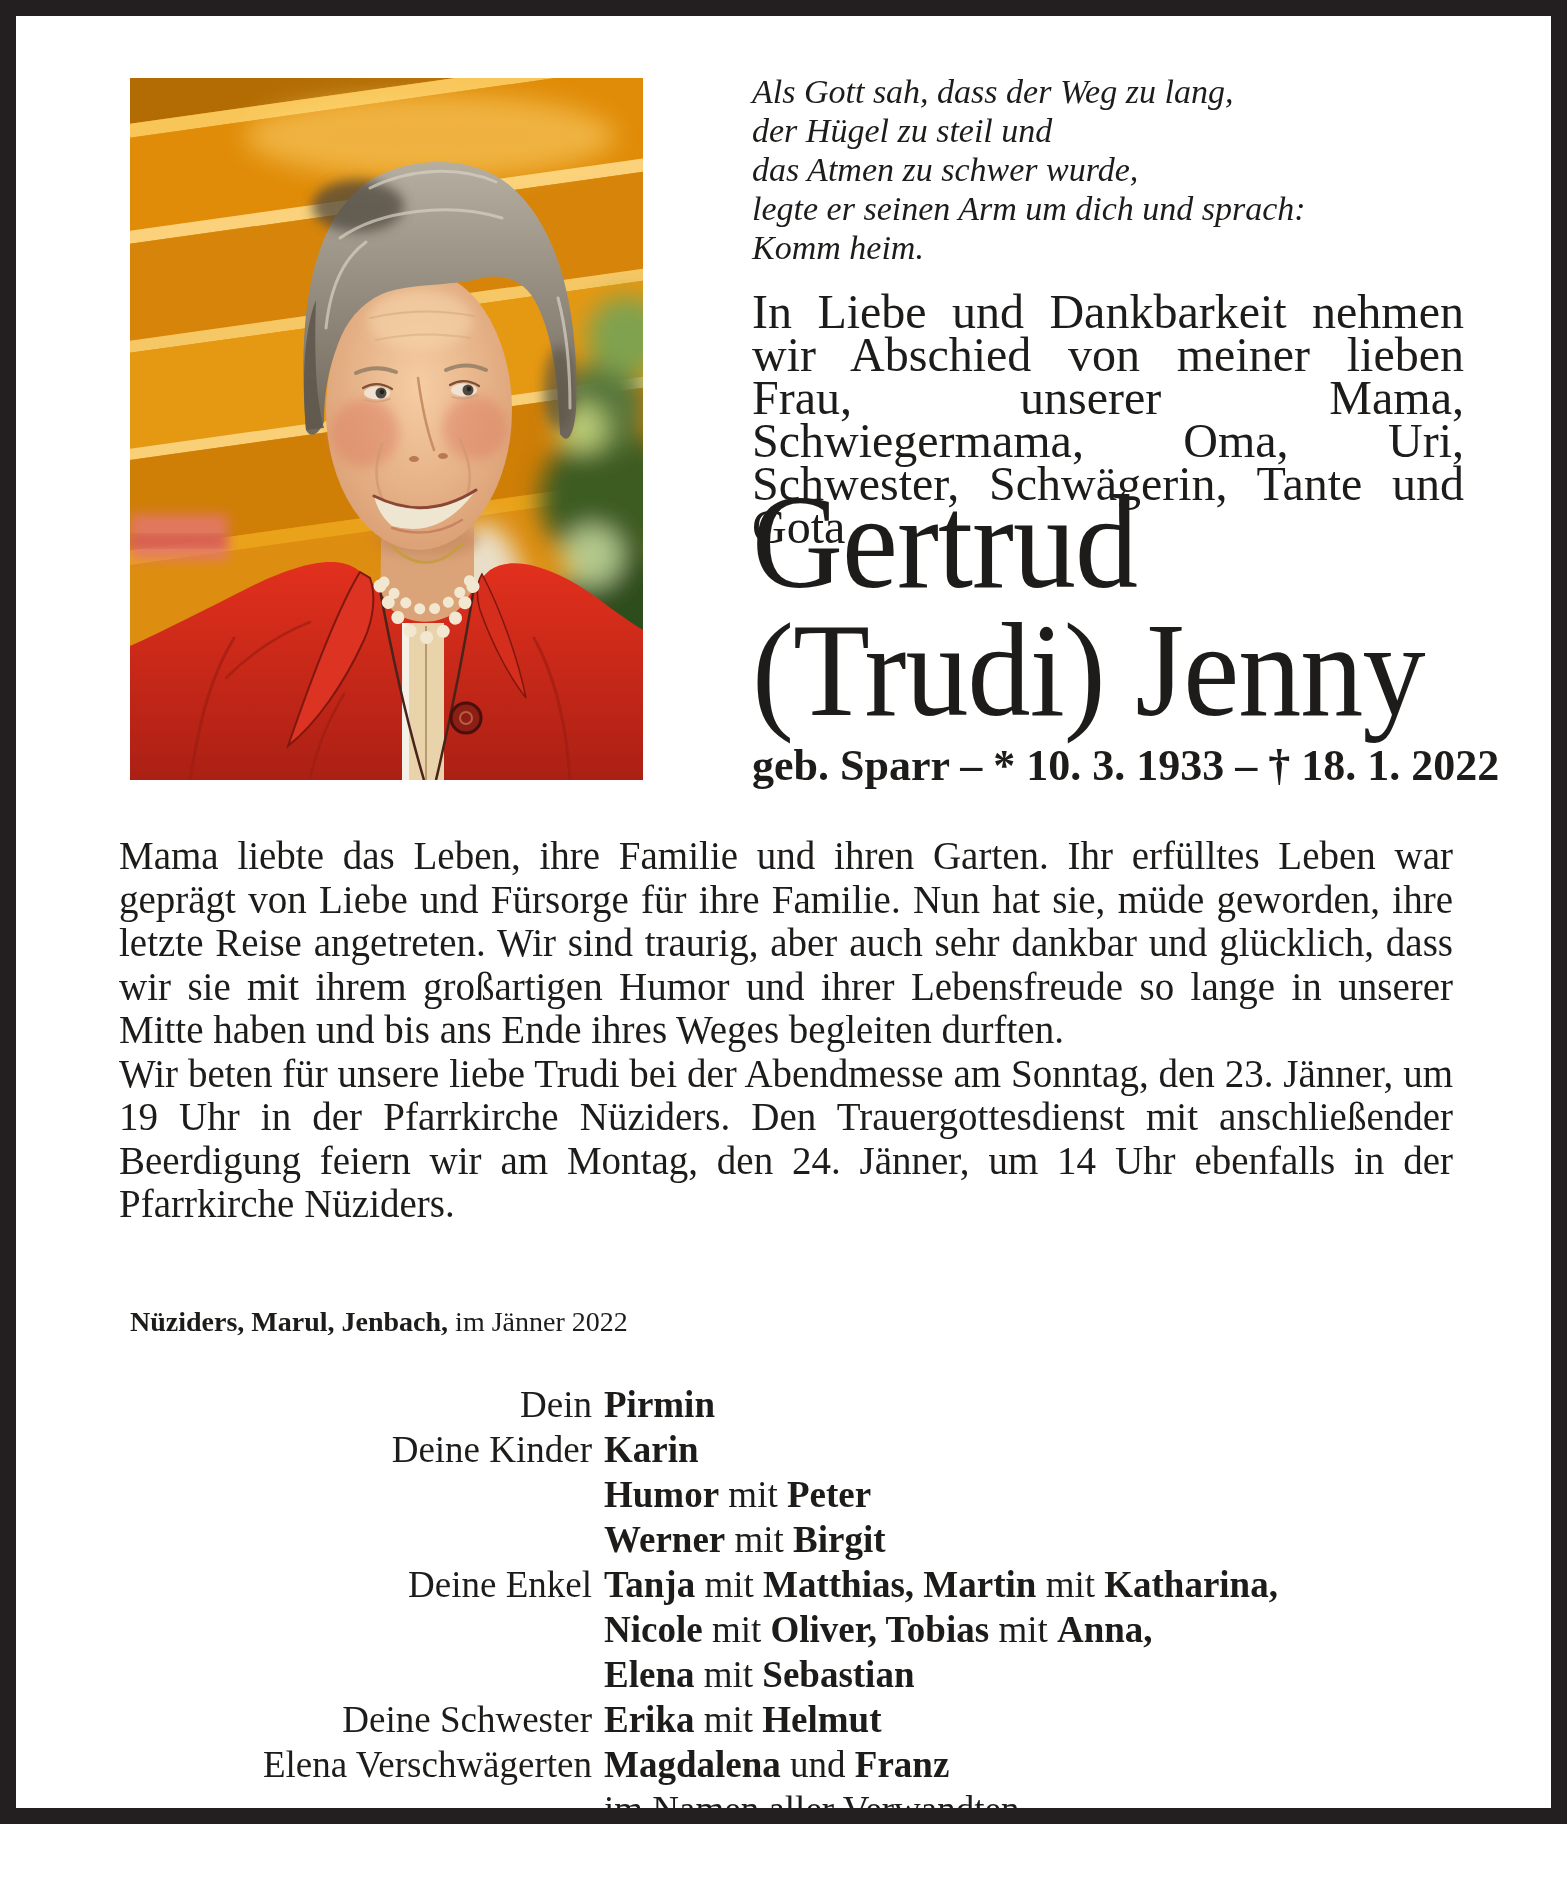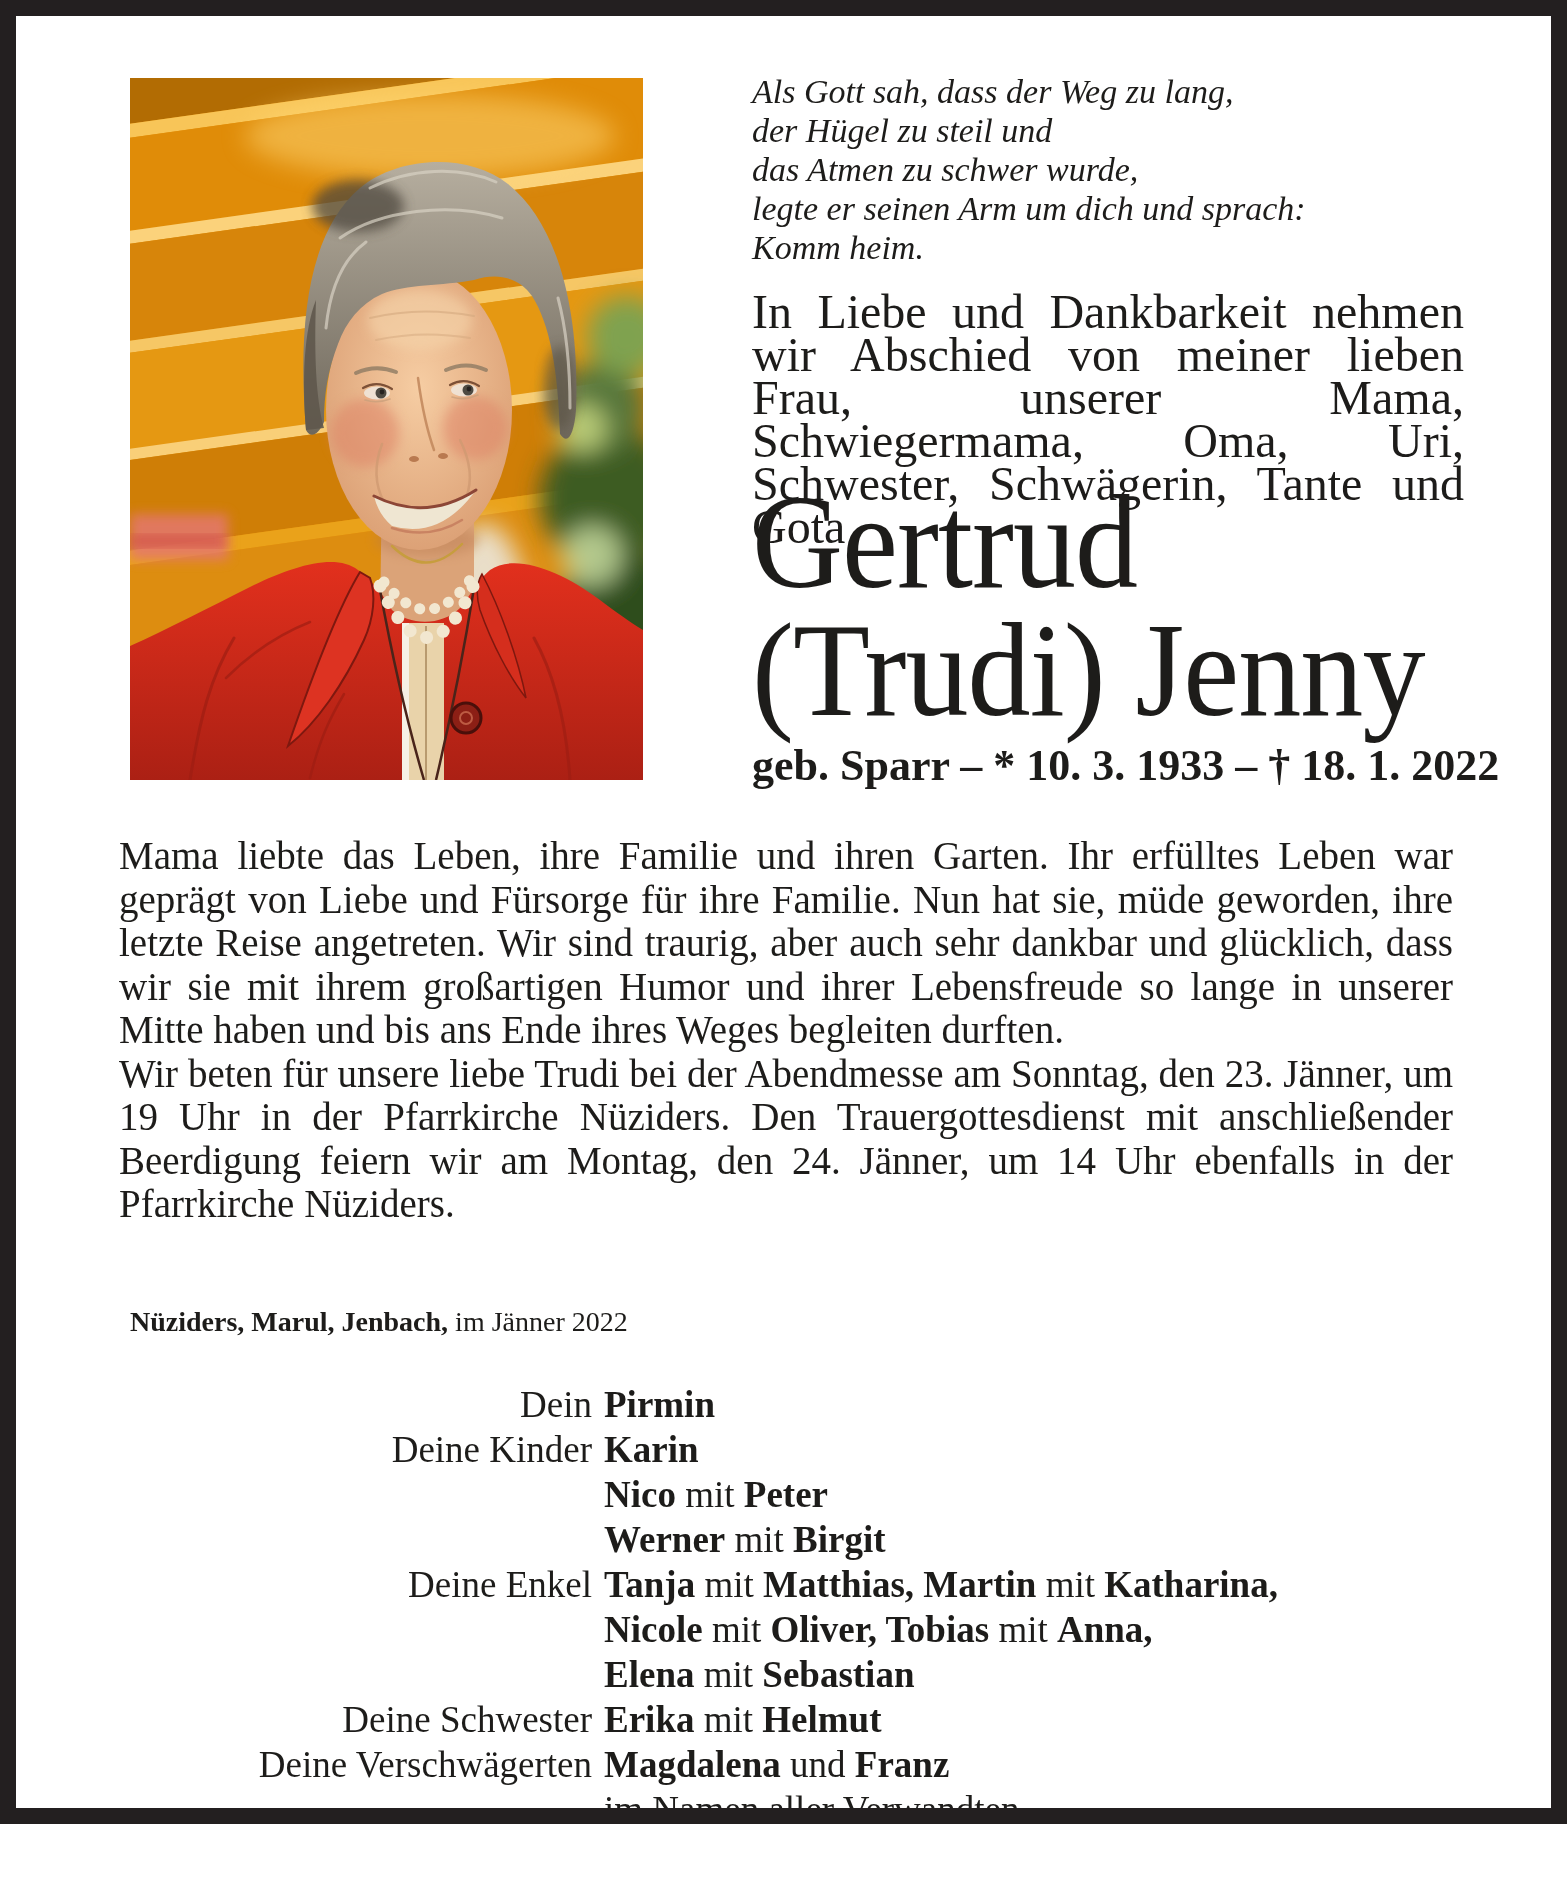--- a/index.html
+++ b/index.html
@@ -237,21 +237,21 @@
         <span class="family-names"><b>Pirmin</b></span>
       </div>
 
       <div class="family-row">
         <span class="family-label">Deine Kinder</span>
         <span class="family-names"><b>Karin</b></span>
       </div>
 
       <div class="family-row">
         <span class="family-label"></span>
-        <span class="family-names"><b>Nico</b><span> mit </span><b>Peter</b></span>
+        <span class="family-names"><b>Humor</b><span> mit </span><b>Peter</b></span>
       </div>
 
       <div class="family-row">
         <span class="family-label"></span>
         <span class="family-names"><b>Werner</b><span> mit </span><b>Birgit</b></span>
       </div>
 
       <div class="family-row">
         <span class="family-label">Deine Enkel</span>
         <span class="family-names"><b>Tanja</b><span> mit </span><b>Matthias, Martin</b><span> mit </span><b>Katharina,</b></span>
@@ -267,21 +267,21 @@
         <span class="family-names"><b>Elena</b><span> mit </span><b>Sebastian</b></span>
       </div>
 
 
       <div class="family-row">
         <span class="family-label">Deine Schwester</span>
         <span class="family-names"><b>Erika</b><span> mit </span><b>Helmut</b></span>
       </div>
 
       <div class="family-row">
-        <span class="family-label">Deine Verschwägerten</span>
+        <span class="family-label">Elena Verschwägerten</span>
         <span class="family-names"><b>Magdalena</b><span> und </span><b>Franz</b></span>
       </div>
 
       <div class="family-row">
         <span class="family-label"></span>
         <span class="family-names"><span>im Namen aller Verwandten</span></span>
       </div>
     </div>
 
 </div>

